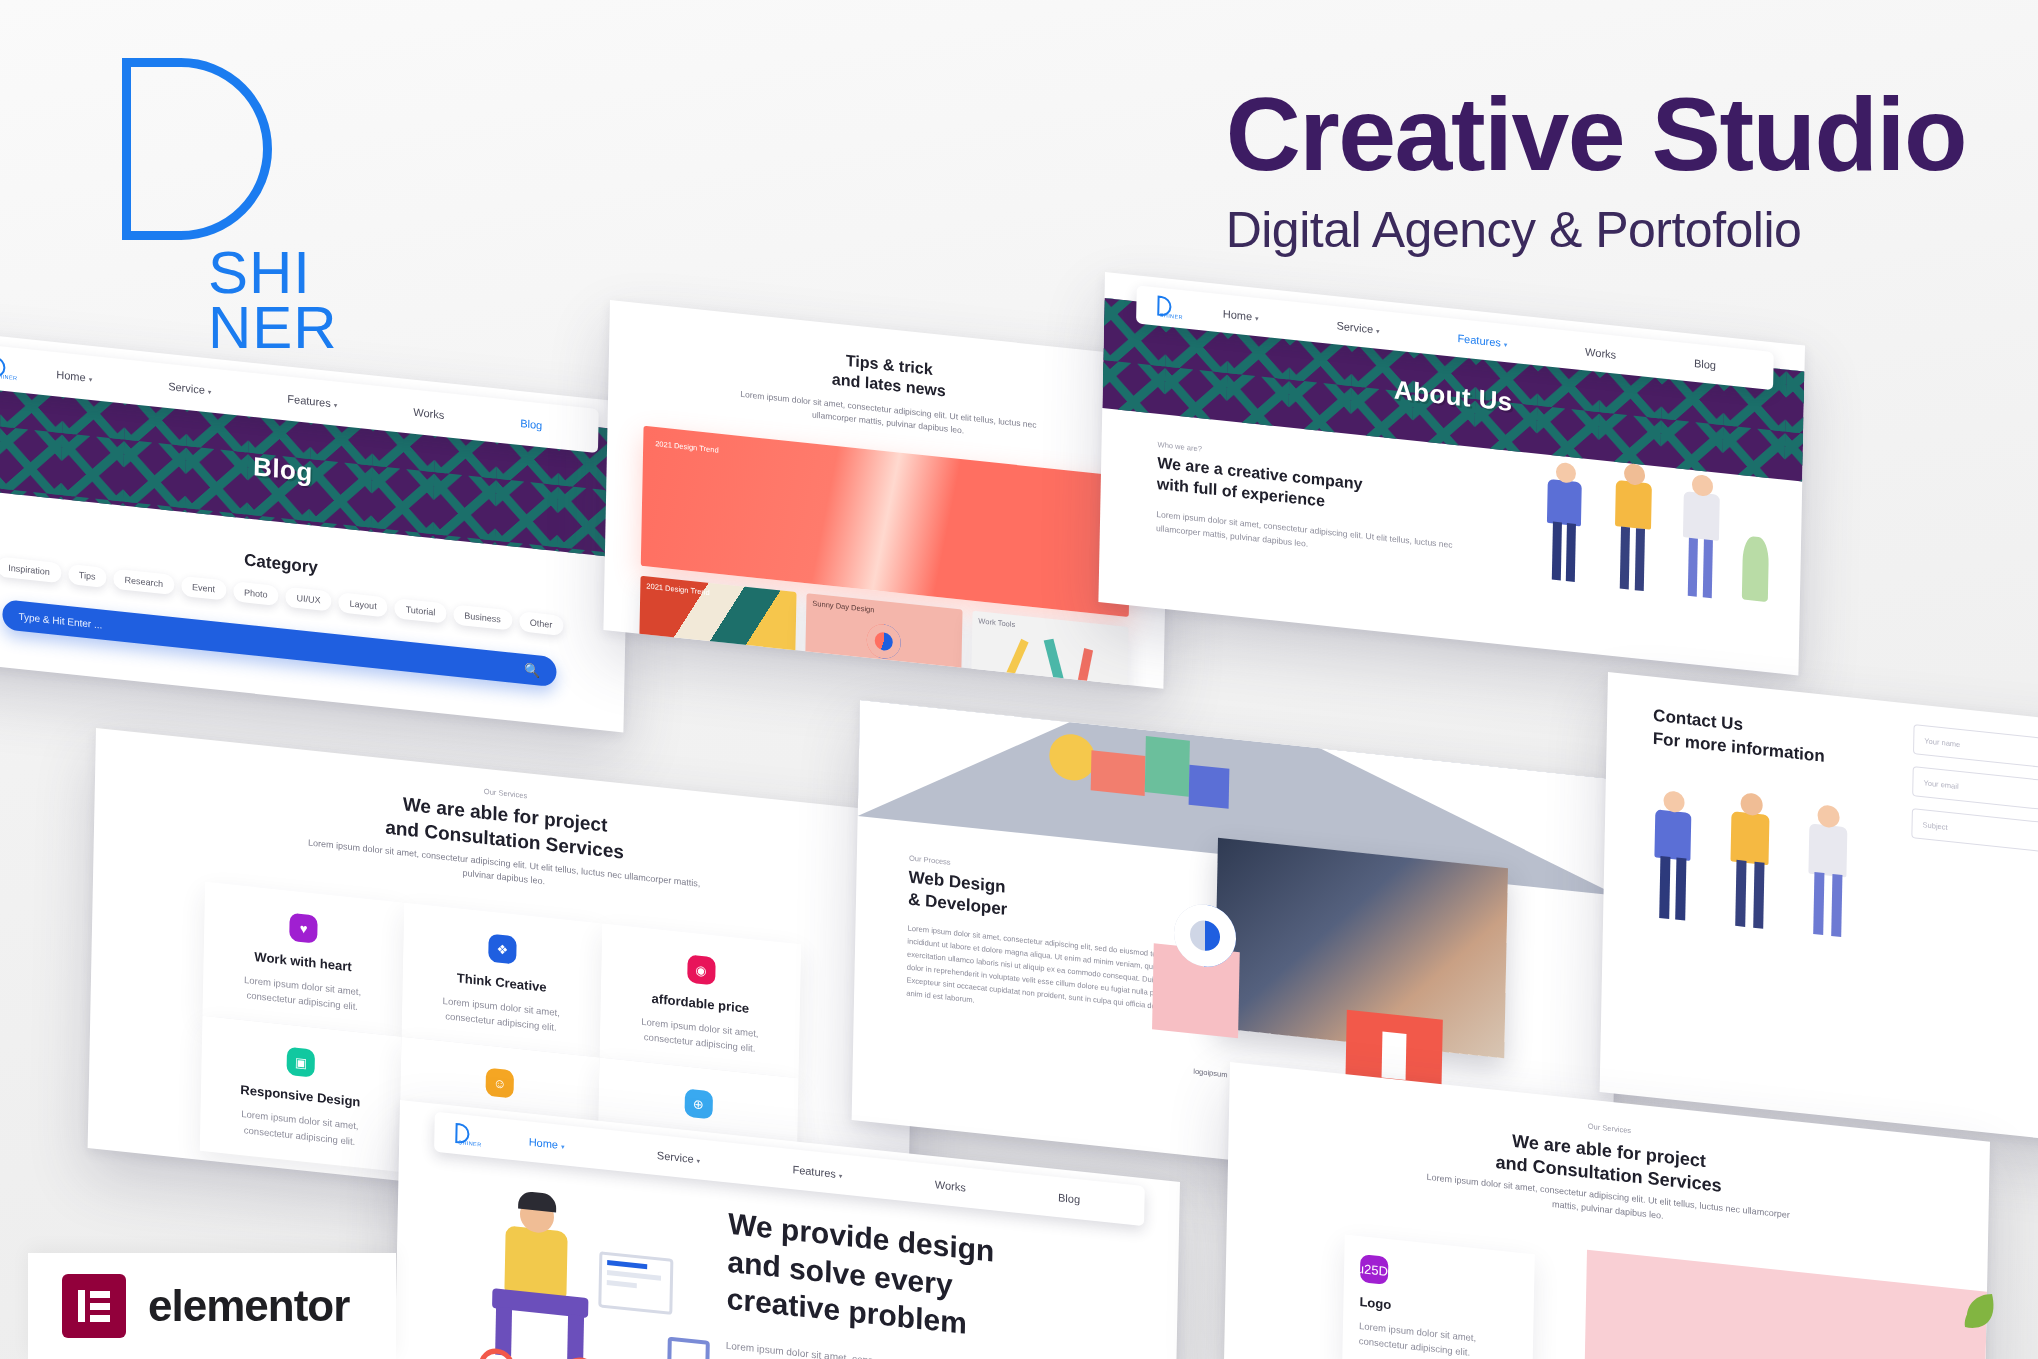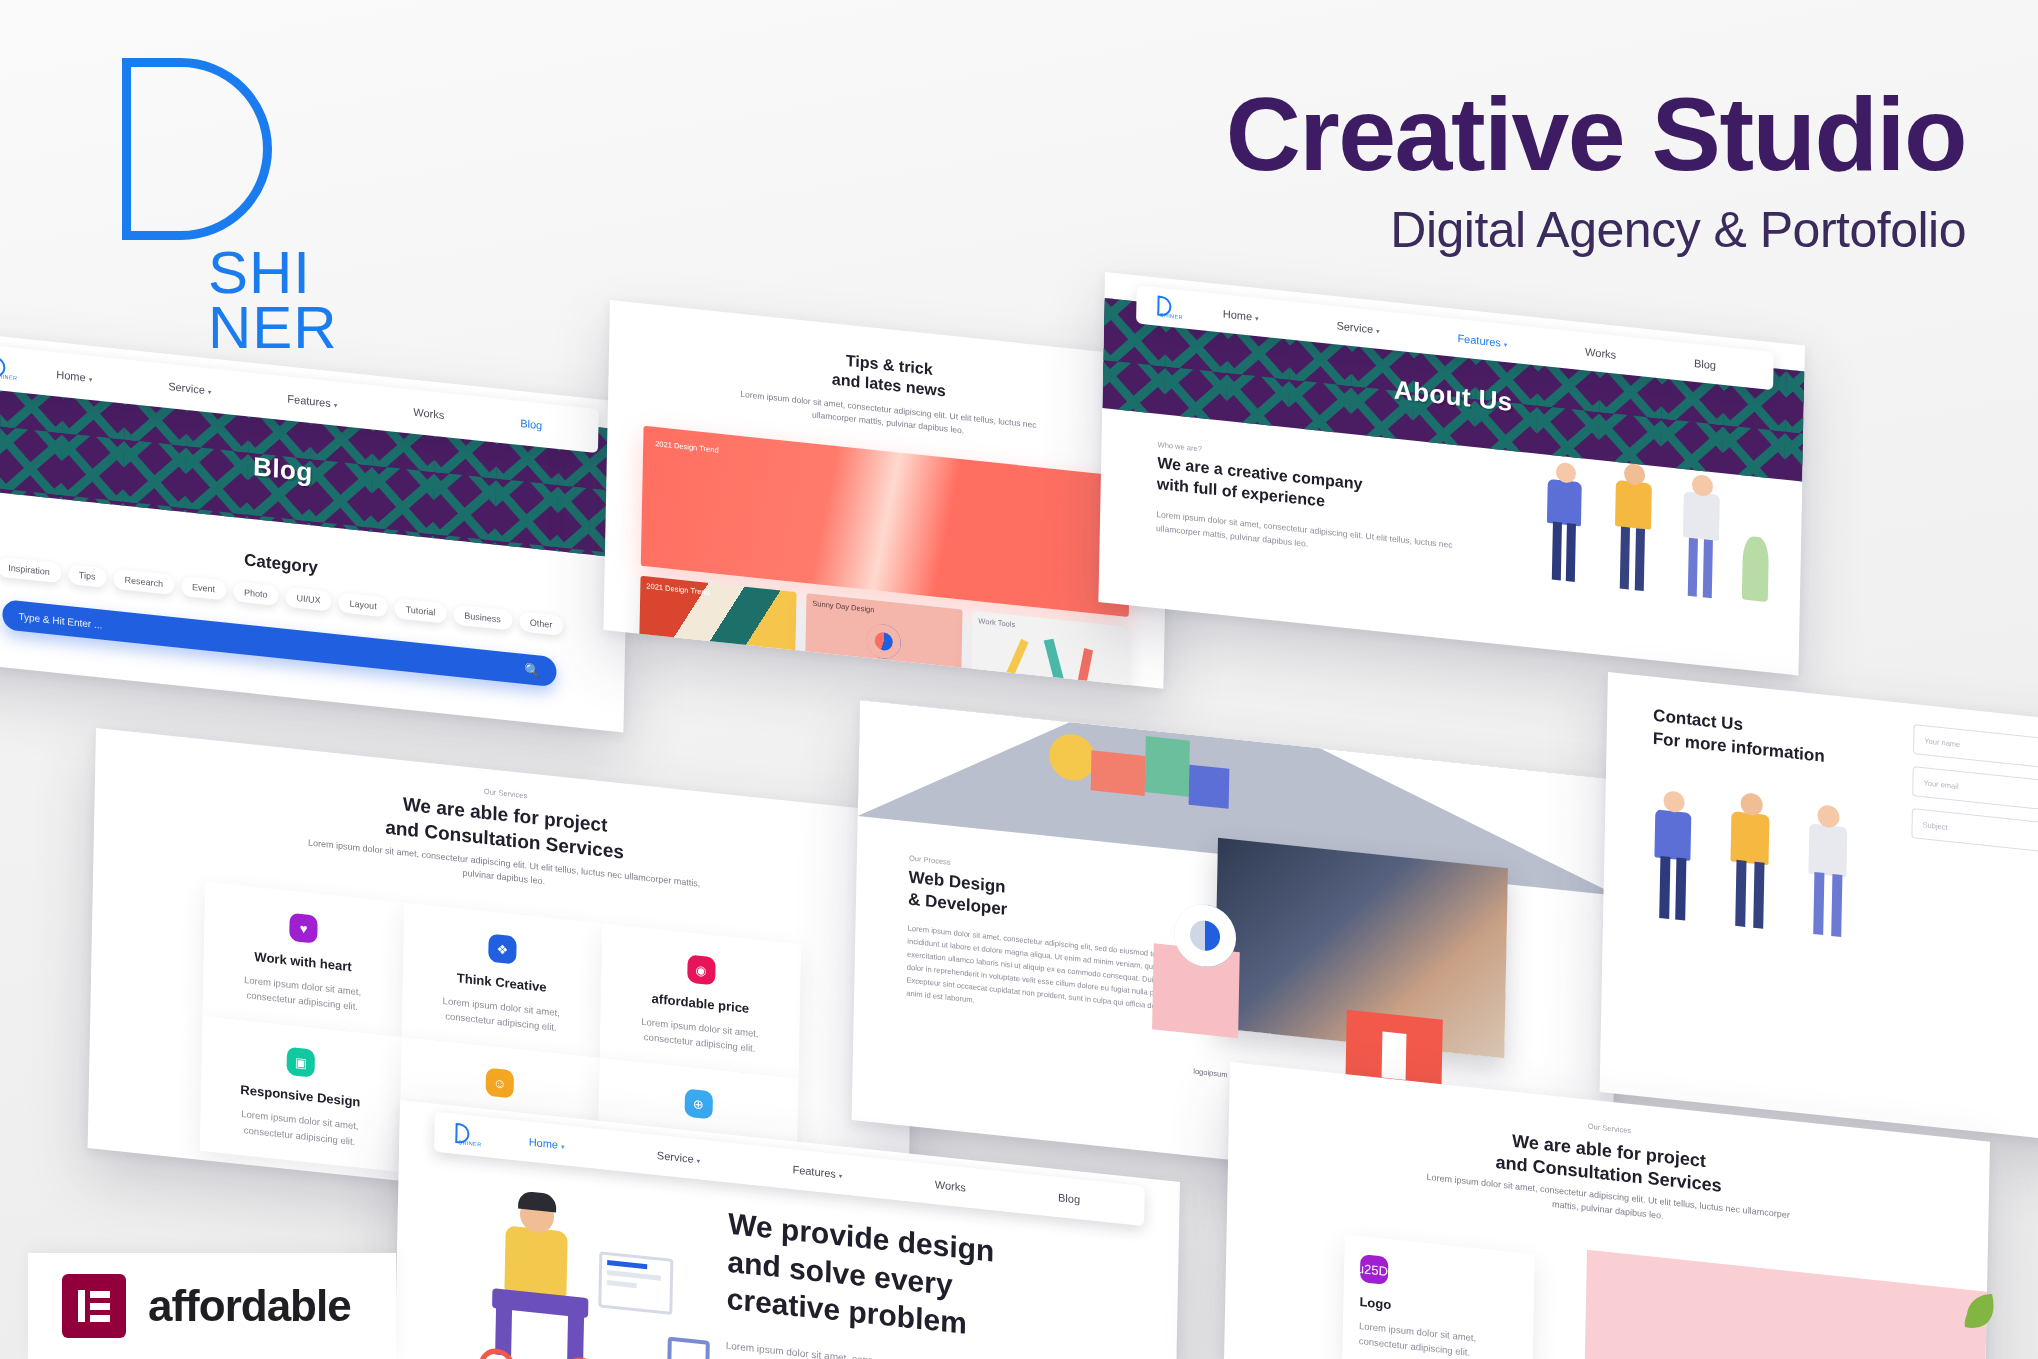--- a/index.html
+++ b/index.html
@@ -15,21 +15,21 @@
 
   #logo-block { position: absolute; left: 108px; top: 58px; width: 230px; height: 300px; }
   #logo-d { position: absolute; left: 14px; top: 0; width: 150px; height: 182px;
             border: 9px solid #1b7cf0; border-radius: 0 92px 92px 0; border-left-width: 9px; }
   #logo-d:after { content:""; position:absolute; left:-9px; top:-9px; width:9px; height:182px; background:#1b7cf0; }
   .logo-word { position: absolute; left: 18px; color: #1b7cf0; font-size: 60px;
                letter-spacing: 1px; font-weight: 400; line-height: 1; font-family: "Liberation Sans", sans-serif; }
   #logo-shi { top: 185px; left: 100px; }
   #logo-ner { top: 240px; left: 100px; }
 
-  #title-block { position: absolute; right: 72px; top: 80px; text-align: right; }
+  #title-block { position: absolute; right: 72px; top: 80px; }
   #main-title { font-size: 104px; font-weight: 700; color: #3d1c63; letter-spacing: -1.5px; line-height: 1.05; }
   #sub-title { font-size: 50px; font-weight: 400; color: #3b2a5c; letter-spacing: -0.5px; margin-top: 12px; }
 
   
   #field { position: absolute; left: 0; top: 0; width: 2038px; height: 1359px; overflow: hidden; }
 
   .slide {
     position: absolute;
     background: #ffffff;
     box-shadow: 0 26px 60px rgba(60,60,90,0.20), 0 4px 12px rgba(60,60,90,0.10);
@@ -456,21 +456,21 @@
 
 <div id="elementor-badge">
   <div id="elementor-mark">
     <i class="bar1"></i>
     <span class="grp">
         <i class="bar2"></i>
         <i class="bar2"></i>
         <i class="bar2"></i>
       </span>
   </div>
-  <div id="elementor-text">affordable</div>
+  <div id="elementor-text">elementor</div>
 </div>
 
 <div id="envato-badge">
   <div id="envato-leaf">
     <svg width="44" height="44" viewBox="0 0 44 44" aria-hidden="true">
       <path d="M32 5 C16 5 7 16 7 27 c0 6 3 10 3 10 S6 29 10 20 C6 26 4 32 5 38 c8 2 17 1 23-5 C35 26 34 13 32 5 Z" fill="#82b541"></path>
     </svg>
   </div>
 </div>
 

